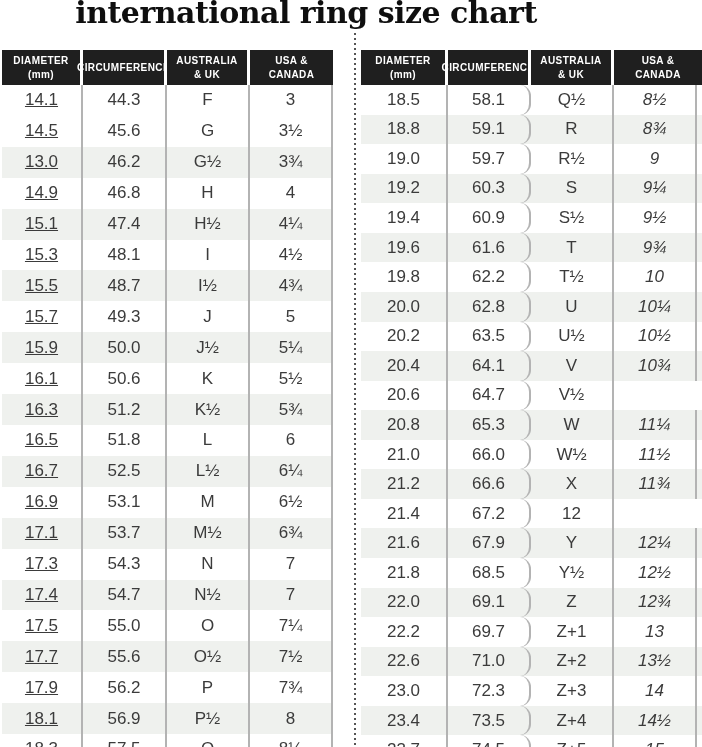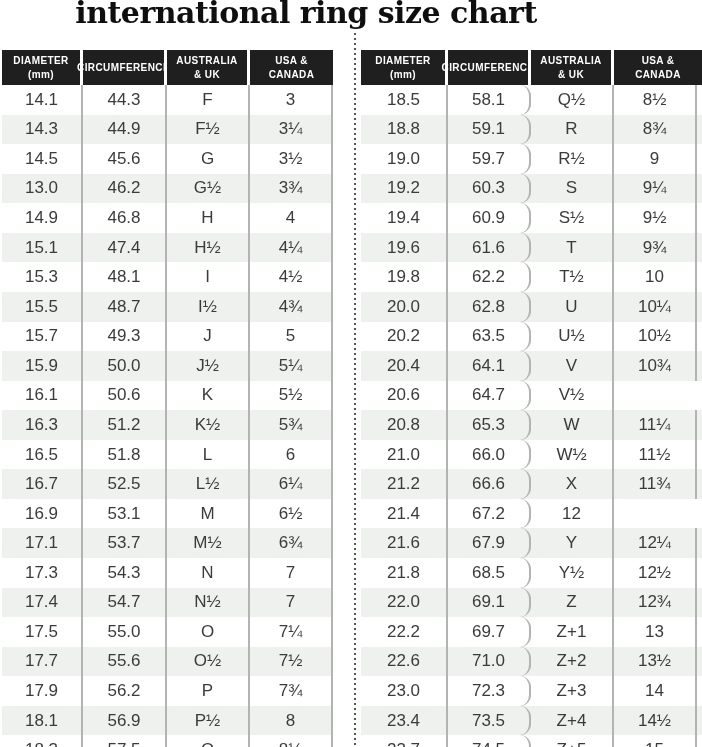--- a/index.html
+++ b/index.html
@@ -85,28 +85,28 @@
   }
   .row.stripe{background:var(--stripe);}
   .cell{
     display:flex;
     align-items:center;
     justify-content:center;
     font-size:17px;
     color:var(--text);
     border-right:2px solid var(--grid);
   }
-  .left .cell:nth-child(1){width:81px;}
+  .left .cell:nth-child(1){width:81px;text-decoration:underline;}
   .left .cell:nth-child(2){width:84px;}
   .left .cell:nth-child(3){width:83px;}
   .left .cell:nth-child(4){flex:1;}
   .right .cell:nth-child(1){width:87px;}
   .right .cell:nth-child(2){width:83px;border-radius:11px;}
   .right .cell:nth-child(3){width:83px;}
-  .right .cell:nth-child(4){width:83px;}
+  .right .cell:nth-child(4){width:83px;font-style:italic;}
   .right .row::after{content:"";flex:1;}
 </style>
 </head>
 <body>
 
 <div class="page-title">international ring size chart</div>
 
 <div class="dotted-divider"></div>
 
 <div class="ring-table left">
@@ -128,26 +128,20 @@
       <span>CANADA</span>
     </div>
   </div>
   <div class="tbody">
       <div class="row">
         <div class="cell">14.1</div>
         <div class="cell">44.3</div>
         <div class="cell">F</div>
         <div class="cell">3</div>
       </div>
-      <div class="row stripe">
-        <div class="cell">14.3</div>
-        <div class="cell">44.9</div>
-        <div class="cell">F½</div>
-        <div class="cell">3¼</div>
-      </div>
       <div class="row">
         <div class="cell">14.5</div>
         <div class="cell">45.6</div>
         <div class="cell">G</div>
         <div class="cell">3½</div>
       </div>
       <div class="row stripe">
         <div class="cell">13.0</div>
         <div class="cell">46.2</div>
         <div class="cell">G½</div>

